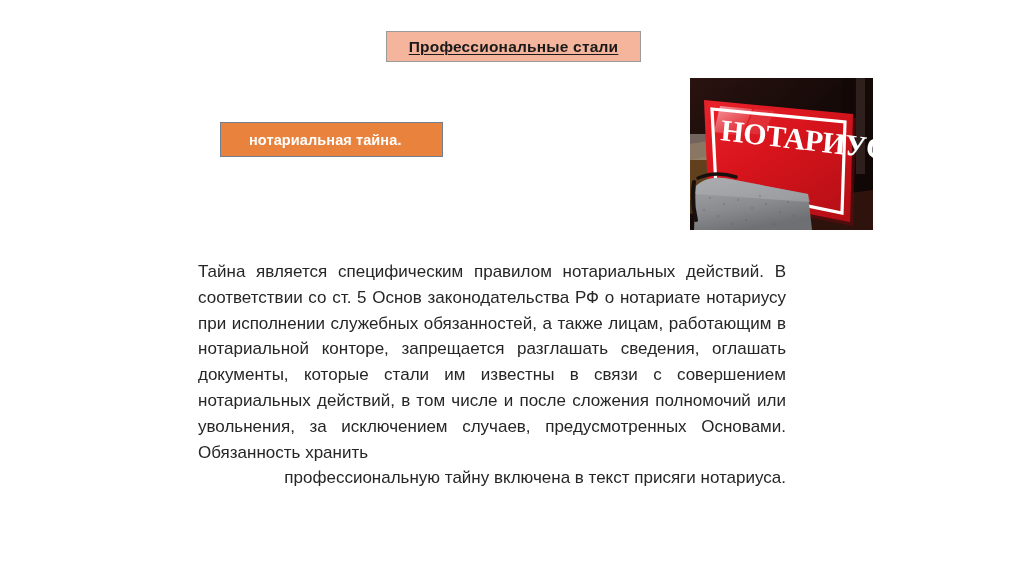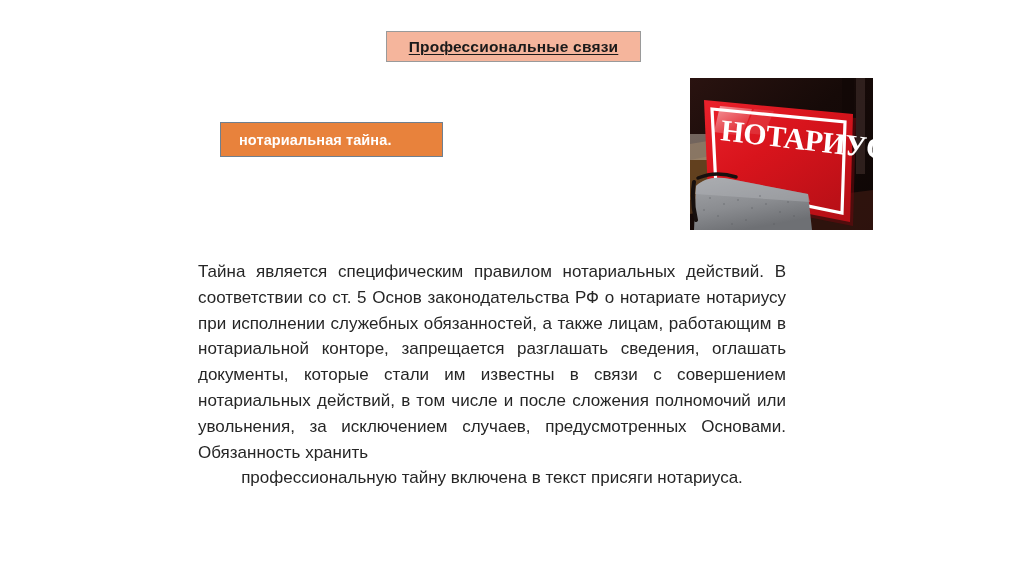--- a/index.html
+++ b/index.html
@@ -53,21 +53,21 @@
     position: absolute;
     left: 220px;
     top: 122px;
     width: 223px;
     height: 35px;
     box-sizing: border-box;
     background: #e8823c;
     border: 1px solid #6f7f8f;
     display: flex;
     align-items: center;
-    padding-left: 18px;
+    padding-left: 28px;
   }
   .subtitle-box .label {
     font-size: 14.5px;
     font-weight: bold;
     color: #ffffff;
     letter-spacing: 0.1px;
     white-space: nowrap;
   }
 
   
@@ -89,30 +89,30 @@
     top: 259px;
     width: 588px;
     font-size: 17px;
     line-height: 25.8px;
     color: #262626;
     text-align: justify;
     text-justify: inter-word;
   }
   .body-text .last-line {
     display: block;
-    text-align: center;
+    text-align: right;
   }
 </style>
 </head>
 <body>
 
 <div class="slide">
 
   <div class="title-box">
-    <span class="label">Профессиональные связи</span>
+    <span class="label">Профессиональные стали</span>
   </div>
 
   <div class="subtitle-box">
     <span class="label">нотариальная тайна.</span>
   </div>
 
   <div class="photo">
     <svg width="183" height="152" viewBox="0 0 183 152" aria-hidden="true">
       <defs>
         <linearGradient id="bgGrad" x1="0" y1="0" x2="1" y2="1">

